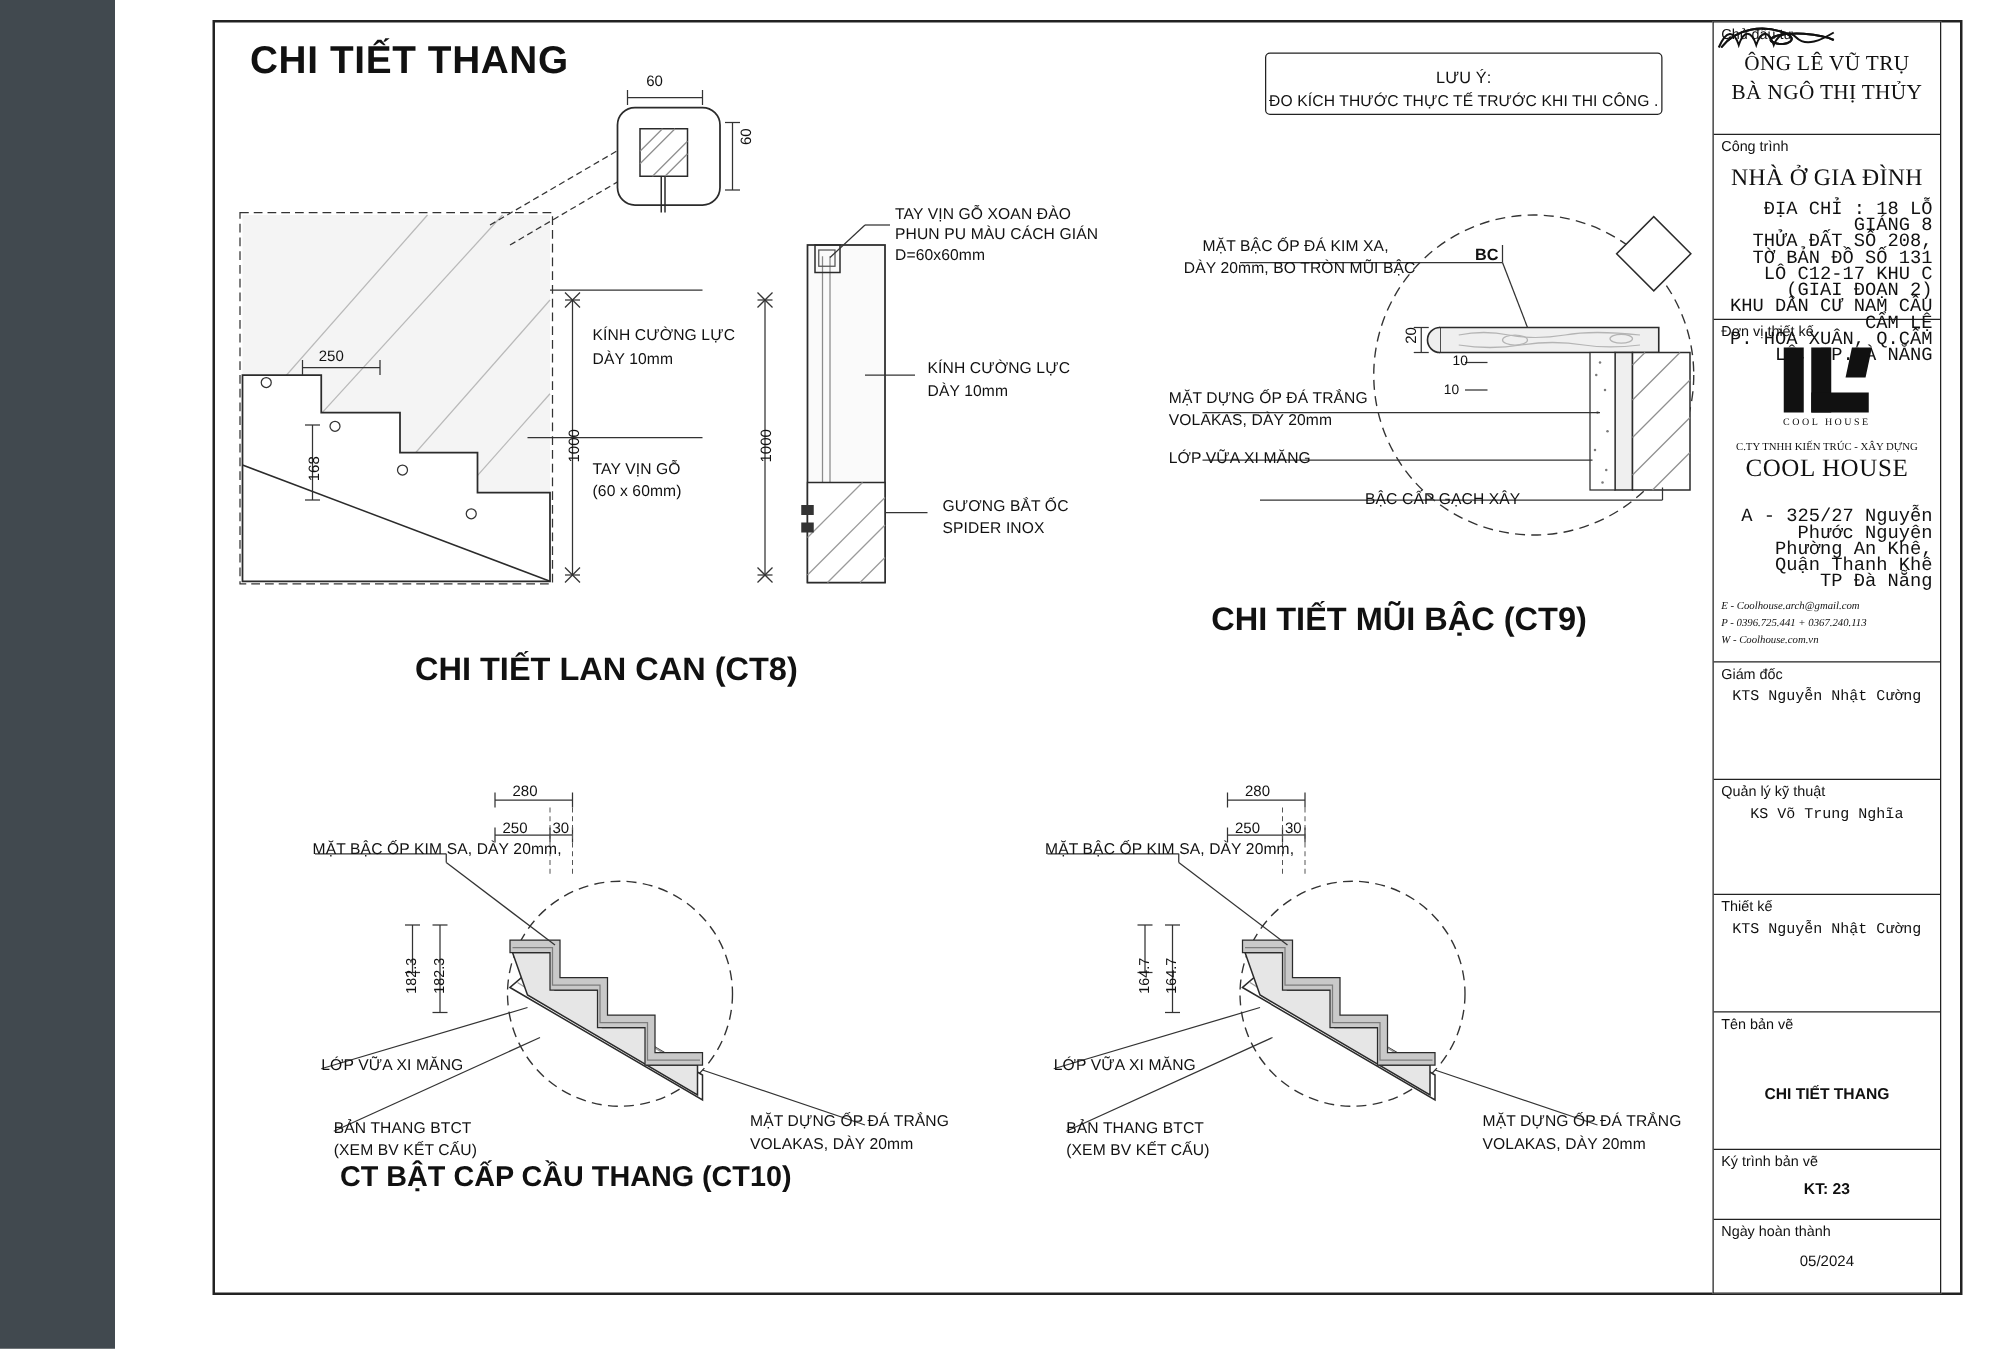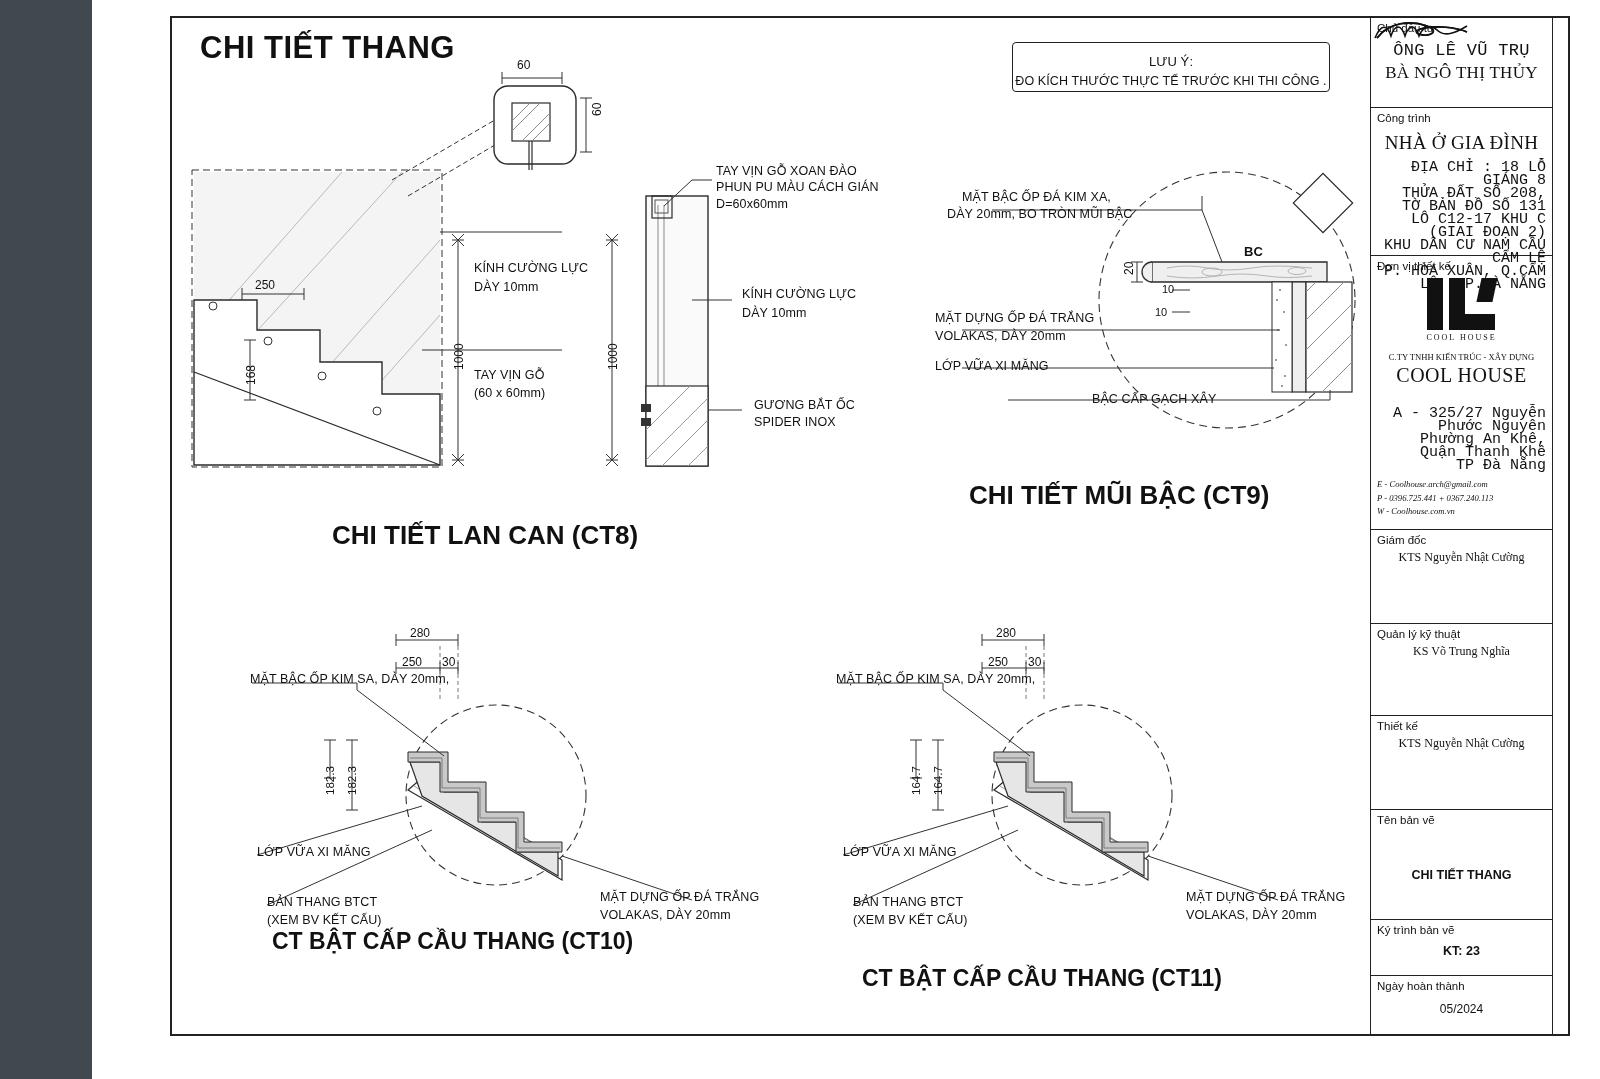--- a/index.html
+++ b/index.html
@@ -17,21 +17,21 @@
   .title-sec{font-size:26px;font-weight:bold;}
   .center{text-align:center;}
   svg{position:absolute;left:0;top:0;overflow:visible;}
   
   .tb{position:absolute;left:1278px;top:17px;width:183px;height:1018px;border:1.5px solid #222;box-sizing:border-box;background:#fff;}
   .tb-row{border-bottom:1px solid #222;box-sizing:border-box;padding:4px 6px;}
   .tb-cap{font-size:11.5px;color:#111;}
   .tb-main{font-size:17px;text-align:center;font-family:"Liberation Serif",serif;letter-spacing:.3px;}
   .tb-addr{font-size:15px;line-height:13px;text-align:right;font-family:Liberation Mono, monospace;}
   .tb-contact{font-size:8.6px;line-height:13.5px;font-family:"Liberation Serif",serif;font-style:italic;}
-  .tb-name{font-size:12px;text-align:center;font-family:Liberation Serif, serif;}
+  .tb-name{font-size:12px;text-align:center;font-family:Liberation Mono, monospace;}
   .tb-brand{font-size:20px;text-align:center;font-family:"Liberation Serif",serif;letter-spacing:.5px;}
   .tb-cty{font-size:8.6px;text-align:center;font-family:"Liberation Serif",serif;}
   .tb-draw{font-size:12.5px;text-align:center;font-weight:bold;}
   .tb-ky{font-size:12.5px;text-align:center;font-weight:bold;}
   .tb-date{font-size:12px;text-align:center;}
   .logo-wrap{display:flex;flex-direction:column;align-items:center;justify-content:center;padding-top:6px;}
   .logo-mark{width:86px;height:52px;position:relative;}
   .logo-bar{position:absolute;background:#111;}
   .logo-cool{font-size:8px;letter-spacing:2px;margin-top:3px;font-family:"Liberation Serif",serif;}
   .sig{width:100px;height:26px;}
@@ -220,21 +220,21 @@
 
       <line x1="1110" y1="196" x2="1110" y2="210" stroke="#333" stroke-width="1"></line>
       <line x1="900" y1="210" x2="1110" y2="210" stroke="#333" stroke-width="1"></line>
       <line x1="1110" y1="210" x2="1130" y2="262" stroke="#333" stroke-width="1"></line>
       <line x1="870" y1="330" x2="1188" y2="330" stroke="#333" stroke-width="1"></line>
       <line x1="870" y1="368" x2="1182" y2="368" stroke="#333" stroke-width="1"></line>
       <line x1="916" y1="400" x2="1238" y2="400" stroke="#333" stroke-width="1"></line>
       <line x1="1238" y1="400" x2="1238" y2="390" stroke="#333" stroke-width="1"></line>
     </svg>
 
-    <div class="t lbl" style="left:1152px;top:196px;font-size:13px;font-weight:600;margin-top:48px;">BC</div>
+    <div class="t lbl" style="left:1088px;top:196px;font-size:13px;font-weight:600;">BC</div>
     <div class="t lbl" style="left:870px;top:190px;">MẶT BẬC ỐP ĐÁ KIM XA,</div>
     <div class="t lbl" style="left:855px;top:207px;">DÀY 20mm, BO TRÒN MŨI BẬC</div>
     <div class="t lbl" style="left:843px;top:311px;">MẶT DỰNG ỐP ĐÁ TRẮNG</div>
     <div class="t lbl" style="left:843px;top:329px;">VOLAKAS, DÀY 20mm</div>
     <div class="t lbl" style="left:843px;top:359px;">LỚP VỮA XI MĂNG</div>
     <div class="t lbl" style="left:1000px;top:392px;">BẬC CẤP GẠCH XÂY</div>
     <div class="t dim" style="left:1030px;top:275px;transform:rotate(-90deg);transform-origin:left top;">20</div>
     <div class="t dim" style="left:1070px;top:283px;font-size:11px;">10</div>
     <div class="t dim" style="left:1063px;top:306px;font-size:11px;">10</div>
 
@@ -345,27 +345,26 @@
     <div class="t dim" style="left:818px;top:795px;transform:rotate(-90deg);transform-origin:left top;font-size:11.5px;">164.7</div>
     <div class="t dim" style="left:840px;top:795px;transform:rotate(-90deg);transform-origin:left top;font-size:11.5px;">164.7</div>
 
     <div class="t lbl" style="left:744px;top:672px;">MẶT BẬC ỐP KIM SA, DÀY 20mm,</div>
     <div class="t lbl" style="left:751px;top:845px;">LỚP VỮA XI MĂNG</div>
     <div class="t lbl" style="left:761px;top:895px;">BẢN THANG BTCT</div>
     <div class="t lbl" style="left:761px;top:913px;">(XEM BV KẾT CẤU)</div>
     <div class="t lbl" style="left:1094px;top:890px;">MẶT DỰNG ỐP ĐÁ TRẮNG</div>
     <div class="t lbl" style="left:1094px;top:908px;">VOLAKAS, DÀY 20mm</div>
 
-    <div class="t title-sec" style="left:770px;top:965px;font-size:23px;">CT BẬT CẤP CẦU THANG (CT11)</div>
 
     <div class="tb">
 
       <div class="tb-row" style="height:90px;">
         <div class="tb-cap">Chủ đầu tư</div>
-        <div class="tb-main" style="margin-top:7px;font-family:Liberation Mono, monospace;">ÔNG LÊ VŨ TRỤ</div>
+        <div class="tb-main" style="margin-top:7px;">ÔNG LÊ VŨ TRỤ</div>
         <div class="tb-main" style="margin-top:3px;">BÀ NGÔ THỊ THỦY</div>
       </div>
 
       <div class="tb-row" style="height:148px;">
         <div class="tb-cap">Công trình</div>
         <div class="tb-main" style="margin-top:8px;font-size:19px;">NHÀ Ở GIA ĐÌNH</div>
         <div class="tb-addr" style="margin-top:7px;">ĐỊA CHỈ : 18 LỖ GIÁNG 8</div>
         <div class="tb-addr">THỬA ĐẤT SỐ 208, TỜ BẢN ĐỒ SỐ 131</div>
         <div class="tb-addr">LÔ C12-17 KHU C (GIAI ĐOẠN 2)</div>
         <div class="tb-addr">KHU DÂN CƯ NAM CẦU CẨM LỆ</div>

